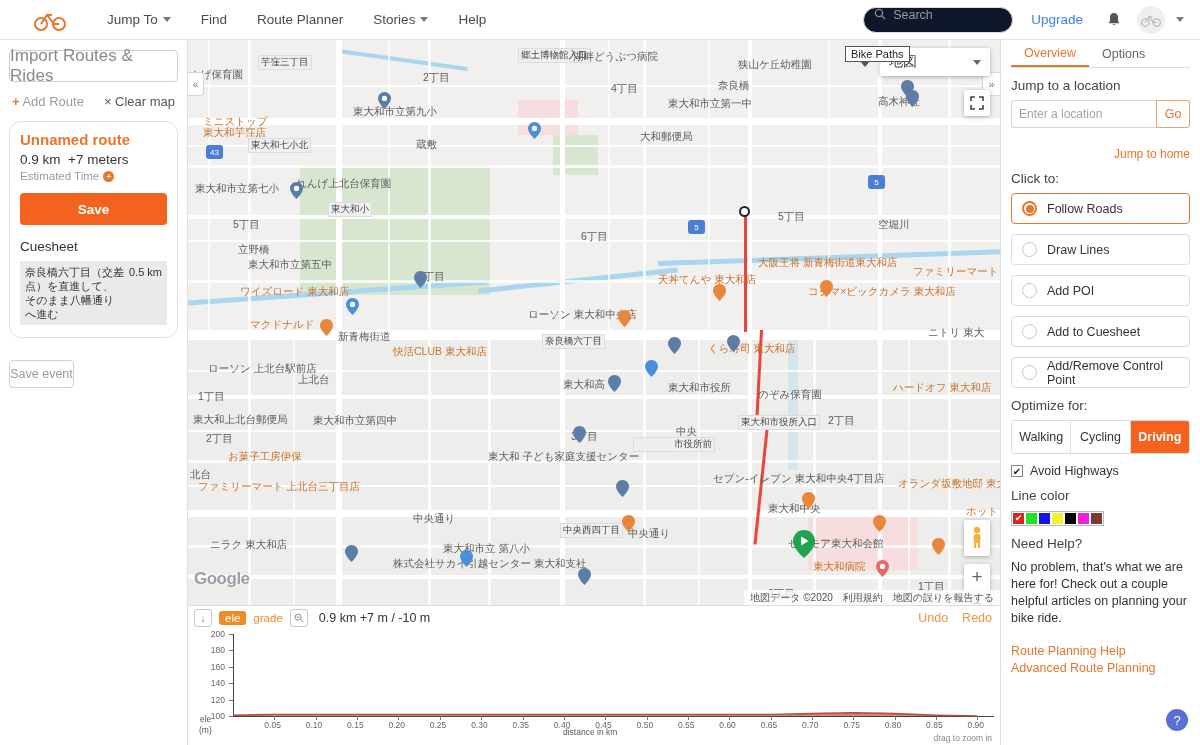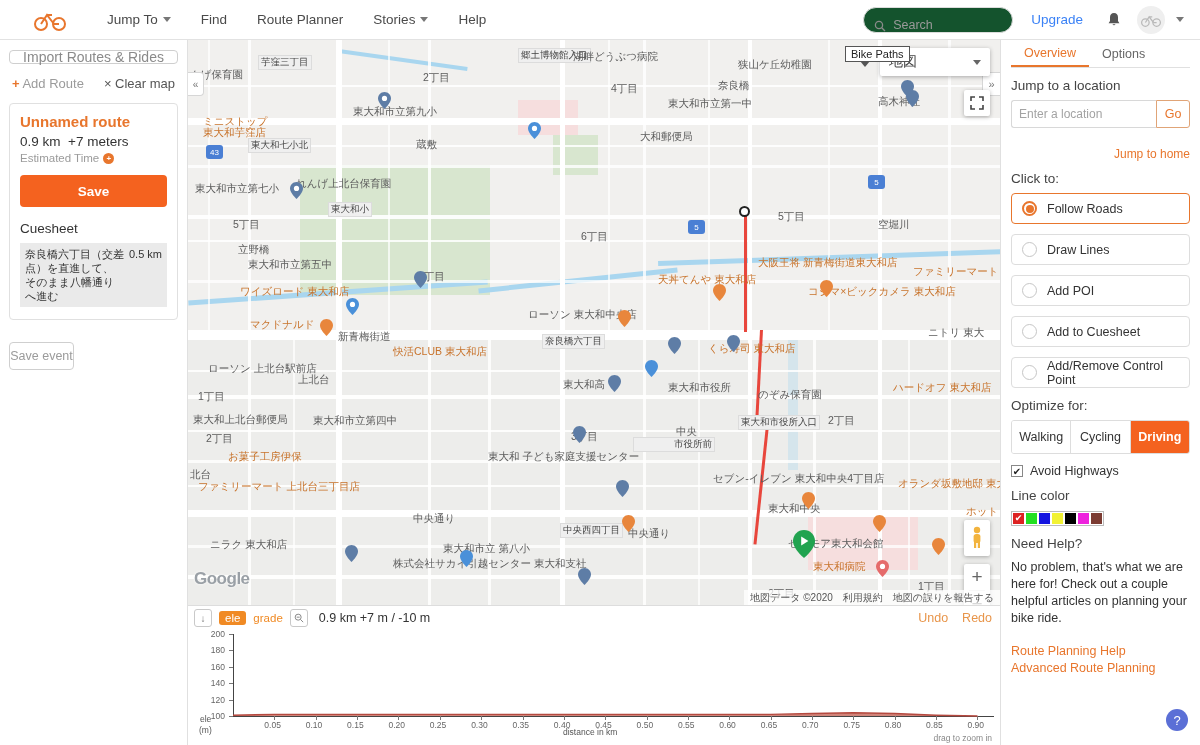--- a/index.html
+++ b/index.html
@@ -23,48 +23,48 @@
   .logo { margin-left: 34px; width: 34px; height: 26px; display:flex; align-items:center; }
   .nav-links { display: flex; align-items: center; margin-left: 24px; }
   .nav-link {
     font-size: 13.5px; color: #4a4a4a; padding: 0 15px; cursor: pointer;
     display: flex; align-items: center; gap: 5px; white-space: nowrap;
   }
   .caret { display:inline-block; width:0;height:0;border-left:4px solid transparent;border-right:4px solid transparent;border-top:5px solid #777; }
   .nav-right { margin-left: auto; display: flex; align-items: center; padding-right: 16px; gap: 4px;}
   .searchbox {
     width: 150px; height: 26px; border: 1px solid #dcdcdc; border-radius: 13px;
-    display: flex; align-items: flex-end; padding: 0 10px; gap: 7px; background: #14532d;
+    display: flex; align-items: flex-start; padding: 0 10px; gap: 7px; background: #0f172a;
   }
   .search-ph { color: #9a9a9a; font-size: 12.5px; }
   .upgrade { font-size: 13.5px; color: #3b82f6; padding: 0 14px; cursor: pointer;}
   .bell { width: 26px; height: 26px; display:flex;align-items:center;justify-content:center; cursor:pointer;}
   .avatar {
     width: 28px; height: 28px; border-radius: 50%; background: #efefef;
     display:flex;align-items:center;justify-content:center; margin-left: 6px;
   }
   .avatar-caret { margin-left: 7px; }
 
   
   #sidebar {
     position:absolute; left:0; top:40px; width:188px; height:705px;
     background:#fff; border-right:1px solid #e0e0e0; z-index:40;
     padding: 10px 9px 0 9px;
   }
   .import-btn {
-    height: 14px; width: 100%; border: 1px solid #cfcfcf; border-radius: 4px;
-    background:#fff; color:#8a8a8a; font-size:14px;
+    height: 32px; width: 100%; border: 1px solid #cfcfcf; border-radius: 4px;
+    background:#fff; color:#8a8a8a; font-size:17px;
     display:flex; align-items:center; justify-content:center; cursor:pointer;
   }
   .route-actions { display:flex; align-items:center; justify-content:center; gap:20px; margin-top:12px; font-size:13px;}
   .add-route { color:#9b9b9b; cursor:pointer; }
   .add-route .plus { color:#e8762d; font-weight:bold; }
   .clear-map { color:#555; cursor:pointer; }
   .route-card {
-    margin-top: 12px; border:1px solid #e0e0e0; border-radius:4px; padding: 9px 10px 12px 10px;
+    margin-top: 12px; border:1px solid #e0e0e0; border-radius:12px; padding: 9px 10px 12px 10px;
   }
   .route-title { color:#e8762d; font-size:15px; font-weight:bold; margin-bottom:4px; }
   .route-stats { font-size:13.5px; color:#333; margin-bottom:3px;}
   .est-time { font-size:11.5px; color:#9b9b9b; display:flex; align-items:center; gap:4px;}
   .info-dot { width:11px;height:11px;border-radius:50%;background:#e8762d;color:#fff;font-size:8px;display:flex;align-items:center;justify-content:center;font-weight:bold;}
   .btn-row { display:flex; justify-content:space-between; margin-top:11px; }
   .btn-sm {
     height:30px; border:1px solid #cfcfcf; border-radius:4px; background:#fff;
     display:flex;align-items:center;justify-content:center;gap:6px; font-size:13px; cursor:pointer;
   }

